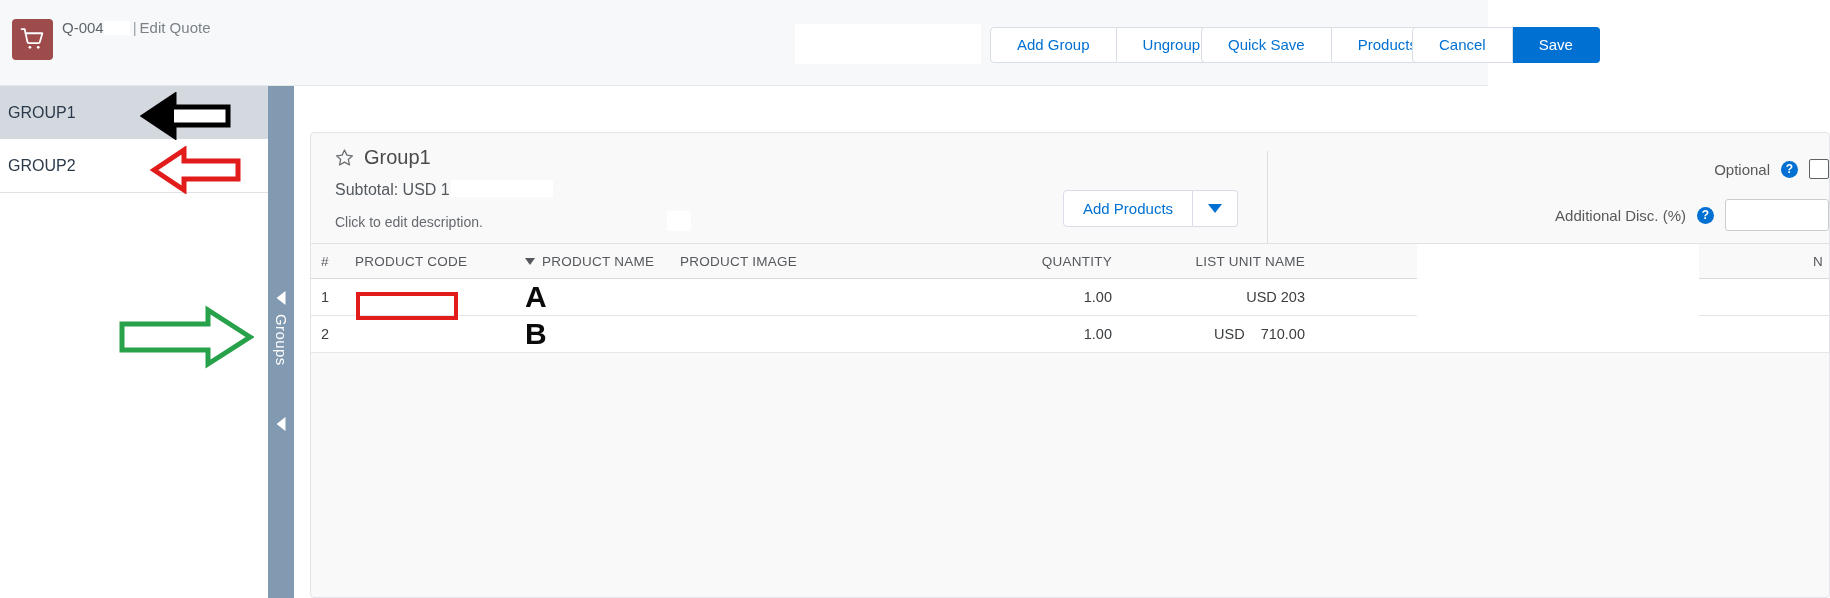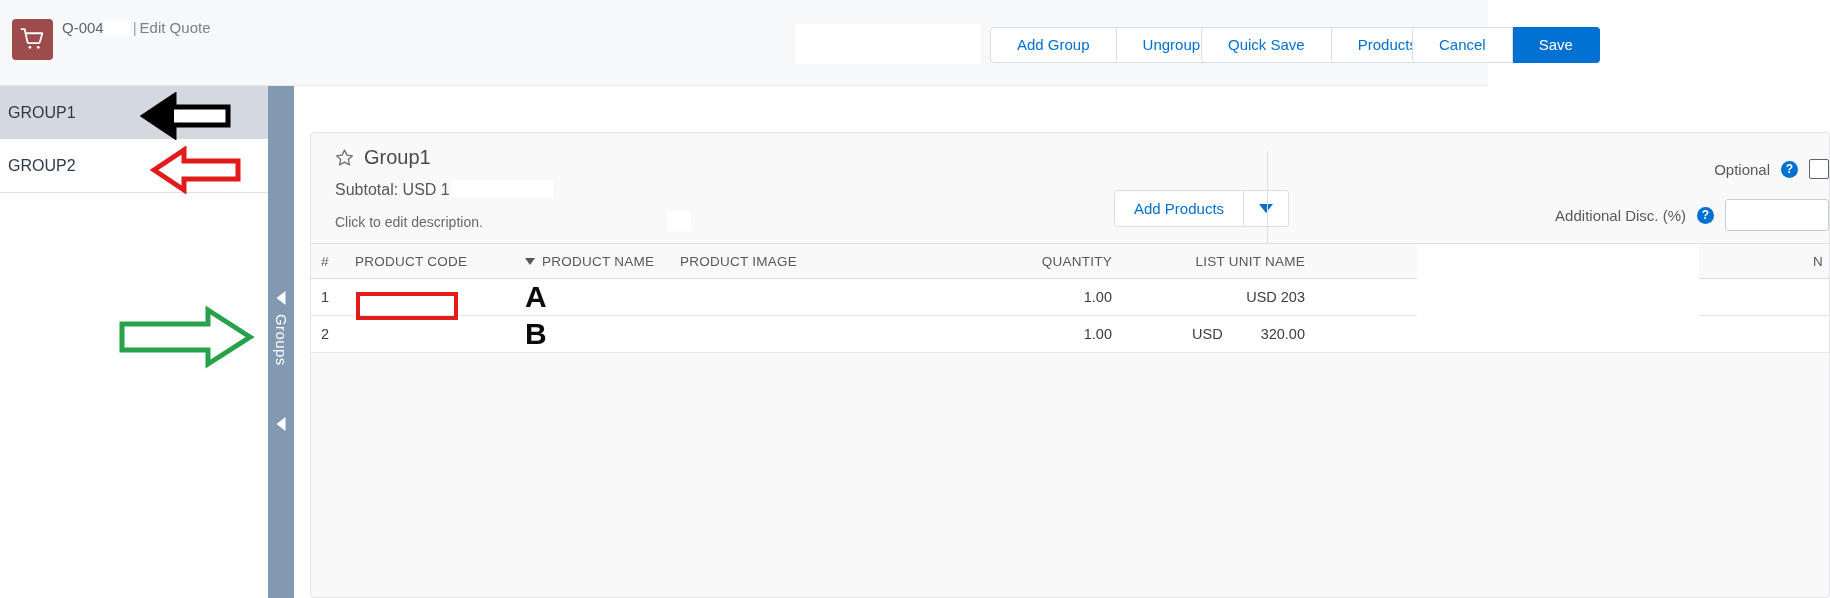--- a/index.html
+++ b/index.html
@@ -151,21 +151,21 @@
     display: inline-block; width: 102px; height: 17px;
     background: #ffffff; vertical-align: -2px; margin-left: 1px;
   }
   .grp-desc {
     margin-top: 15px; font-size: 14px; color: #65696e; cursor: pointer;
   }
   .small-white-box {
     position: absolute; left: 356px; top: 78px;
     width: 24px; height: 20px; background: #ffffff;
   }
-  .addprod-wrap { position: absolute; left: 803px; top: 57px; display: flex; }
+  .addprod-wrap { position: absolute; left: 752px; top: 57px; display: flex; }
   .addprod {
     height: 37px; padding: 0 19px;
     background: #ffffff; border: 1px solid #d8dde6;
     border-radius: 4px 0 0 4px;
     color: #0070d2; font-size: 15px;
     display: flex; align-items: center; cursor: pointer;
   }
   .addprod-caret {
     width: 45px; height: 37px;
     background: #ffffff; border: 1px solid #d8dde6; border-left: 0;
@@ -235,21 +235,21 @@
     width: 0; height: 0;
     border-left: 5px solid transparent;
     border-right: 5px solid transparent;
     border-top: 7px solid #55585c;
     flex: 0 0 auto;
   }
   .bigletter {
     font-size: 30px; font-weight: bold; color: #0b0b0b;
     line-height: 1; font-family: "Liberation Sans", sans-serif;
   }
-  .price-split { display: inline-flex; gap: 38px; }
+  .price-split { display: inline-flex; gap: 16px; }
   .table-white-overlay {
     position: absolute; left: 1106px; top: 1px;
     width: 282px; height: 100px; background: #ffffff;
   }
 
   
   .ann { position: absolute; pointer-events: none; }
   #arrow-black  { left: 140px; top: 92px; }
   #arrow-red    { left: 150px; top: 146px; }
   #arrow-green  { left: 118px; top: 305px; }
@@ -390,21 +390,21 @@
           <div class="c-num">2</div>
           <div class="c-code"></div>
           <div class="c-name">
             <span class="bigletter">B</span>
           </div>
           <div class="c-image"></div>
           <div class="c-qty">1.00</div>
           <div class="c-price">
             <span class="price-split">
               <span>USD</span>
-              <span>320.00</span>
+              <span>710.00</span>
             </span>
           </div>
           <div class="c-rest"></div>
         </div>
 
         <div class="table-white-overlay"></div>
       </div>
 
     </div>
   </div>

